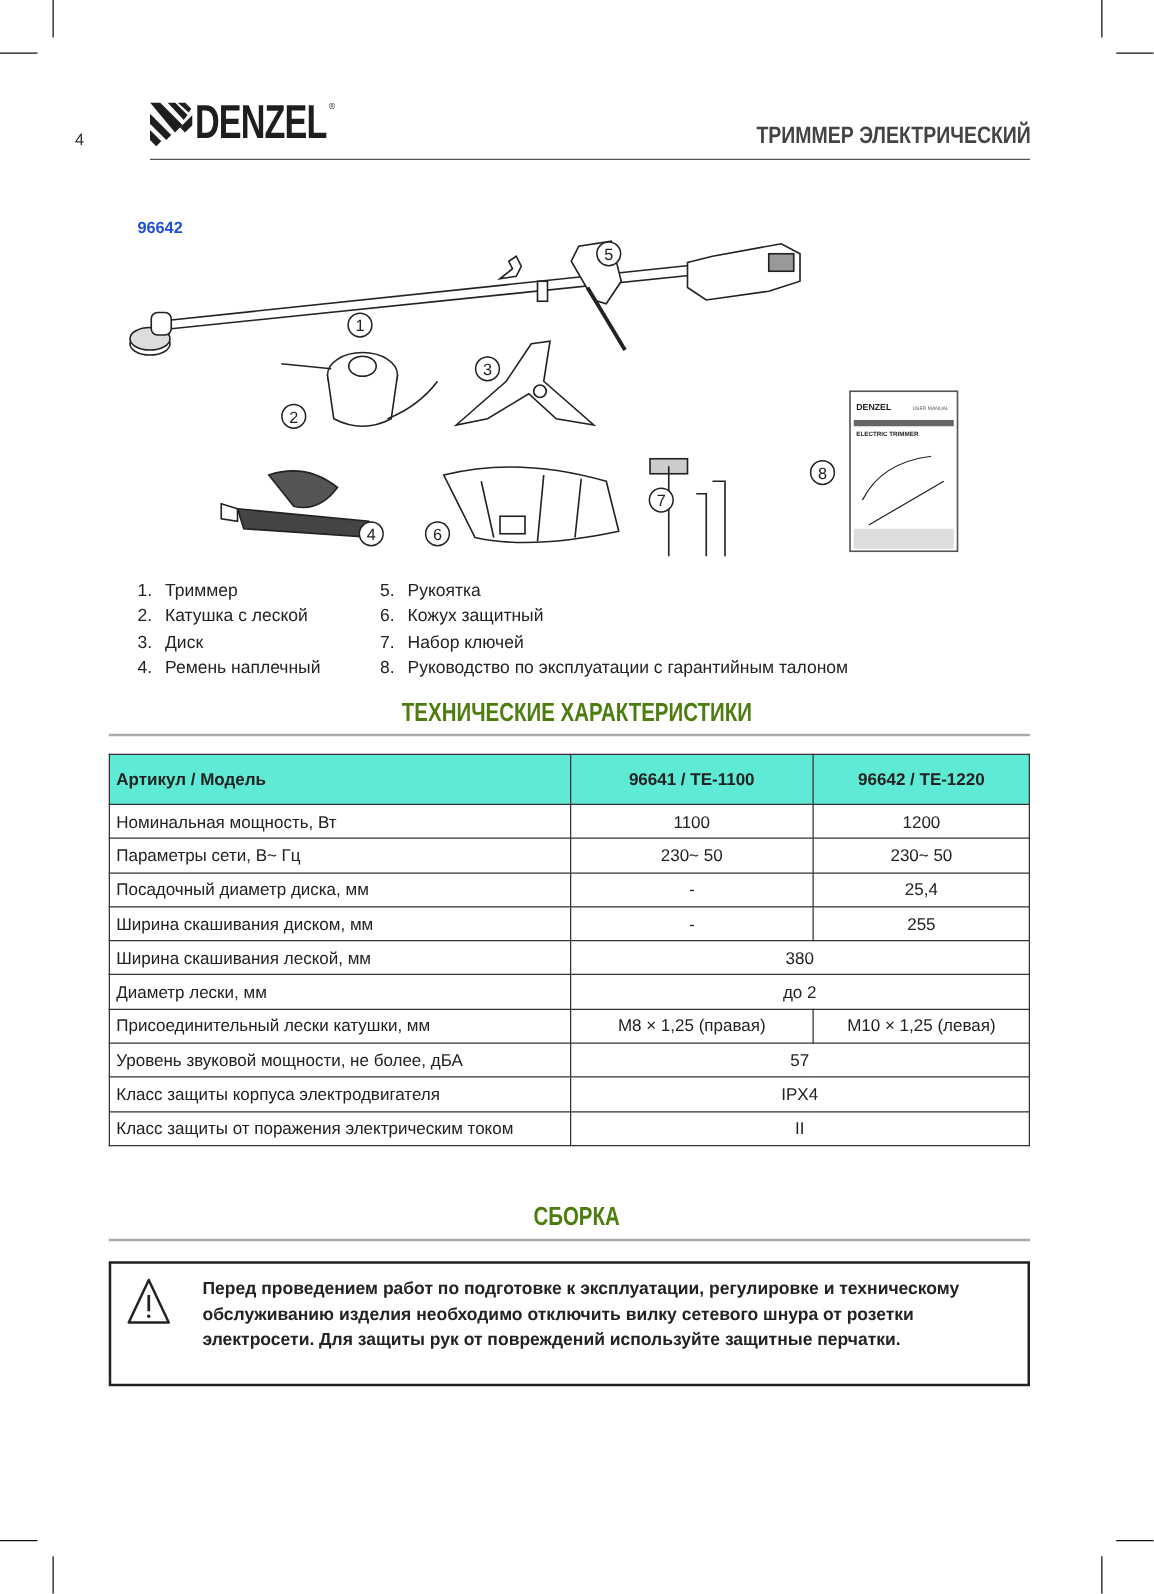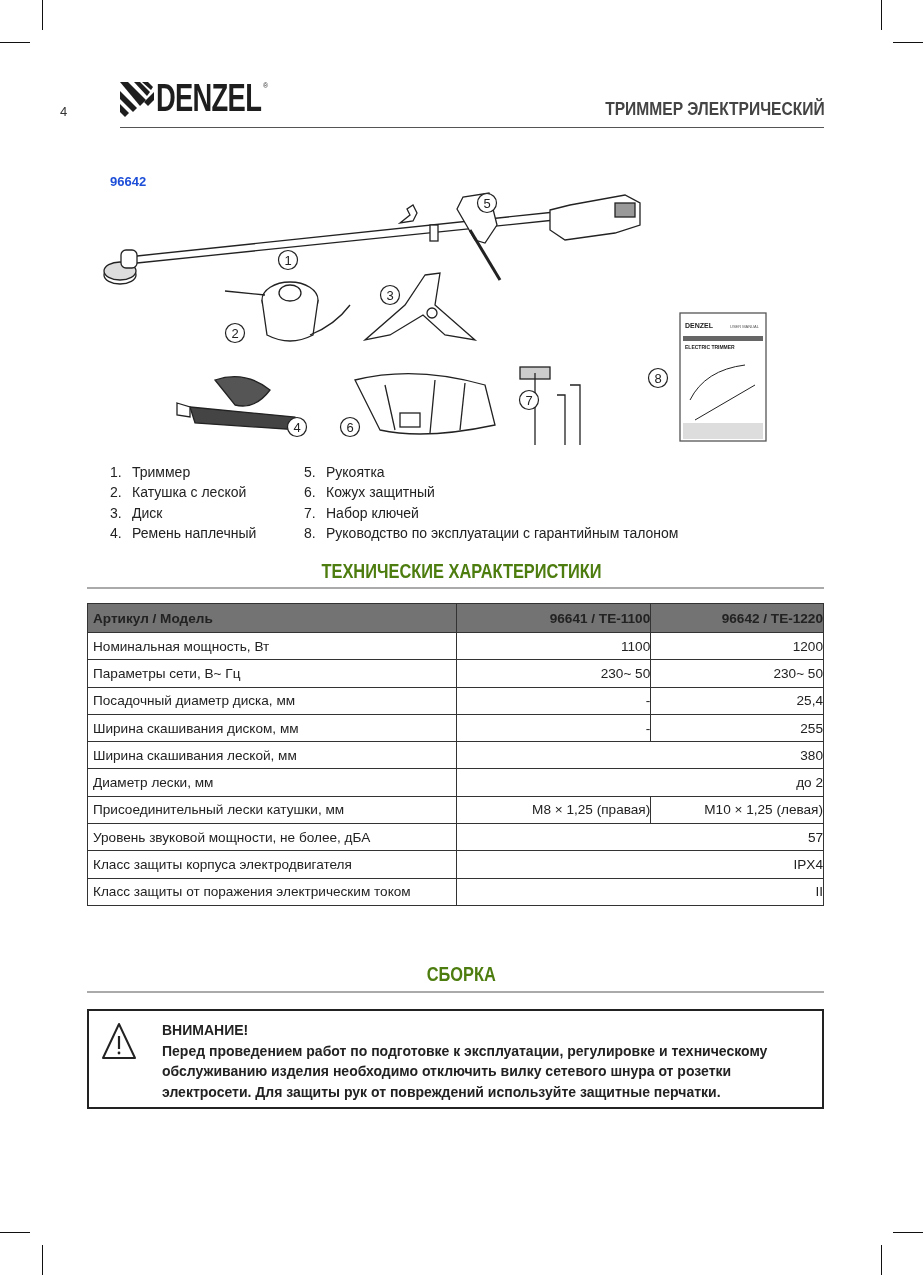--- a/index.html
+++ b/index.html
@@ -20,22 +20,22 @@
   .illustration { left:95px; top:185px; width:690px; height:265px; }
   .parts-list { left:110px; top:462px; font-size:14px; line-height:20.3px; color:#222; }
   .parts-col { position:absolute; top:0; white-space:nowrap; }
   .parts-col .num { display:inline-block; width:22px; }
   .section-title { left:0; width:923px; text-align:center; font-size:21px; font-weight:bold; color:#4d7c0f; }
   .section-title span { display:inline-block; transform:scaleX(0.78); }
   .section-rule { left:87px; width:737px; height:2px; background:#aaa; }
   table.specs { position:absolute; left:87px; top:603px; width:737px; border-collapse:collapse;
                 font-size:13.6px; color:#222; }
   table.specs td { border:1px solid #333; height:27.3px; padding:0 0 0 5px; box-sizing:border-box; }
-  table.specs td.c { text-align:right; padding:0; }
-  table.specs tr.head td { background:#737373; font-weight:bold; height:29px; }
+  table.specs td.c { text-align:center; padding:0; }
+  table.specs tr.head td { background:#5eead4; font-weight:bold; height:40px; }
   .warn-box { left:87px; top:1009px; width:737px; height:100px; border:2px solid #222; box-sizing:border-box; }
   .warn-icon { position:absolute; left:12px; top:10px; width:36px; height:40px; }
   .warn-text { position:absolute; left:73px; top:9px; width:660px; font-size:14px; font-weight:bold;
                line-height:20.5px; color:#222; }
 </style>
 </head>
 <body>
 
 <div class="crop" style="left:42px;top:0;width:1px;height:30px;"></div>
 <div class="crop" style="left:0;top:42px;width:30px;height:1px;"></div>
@@ -233,16 +233,15 @@
 <div class="abs section-title" style="top:962px;"><span>СБОРКА</span></div>
 <div class="abs section-rule" style="top:991px;"></div>
 
 <div class="abs warn-box">
   <svg class="warn-icon" viewBox="0 0 36 40">
     <path d="M18 3 L34 37 L2 37 Z" fill="none" stroke="#222" stroke-width="2" stroke-linejoin="round"></path>
     <line x1="18" y1="15" x2="18" y2="28" stroke="#222" stroke-width="2.2"></line>
     <circle cx="18" cy="32" r="1.4" fill="#222"></circle>
   </svg>
   <div class="warn-text">
-    <div>ВНИМАНИЕ!</div>
     <div>Перед проведением работ по подготовке к эксплуатации, регулировке и техническому обслуживанию изделия необходимо отключить вилку сетевого шнура от розетки электросети. Для защиты рук от повреждений используйте защитные перчатки.</div>
   </div>
 </div>
 
 </body></html>

